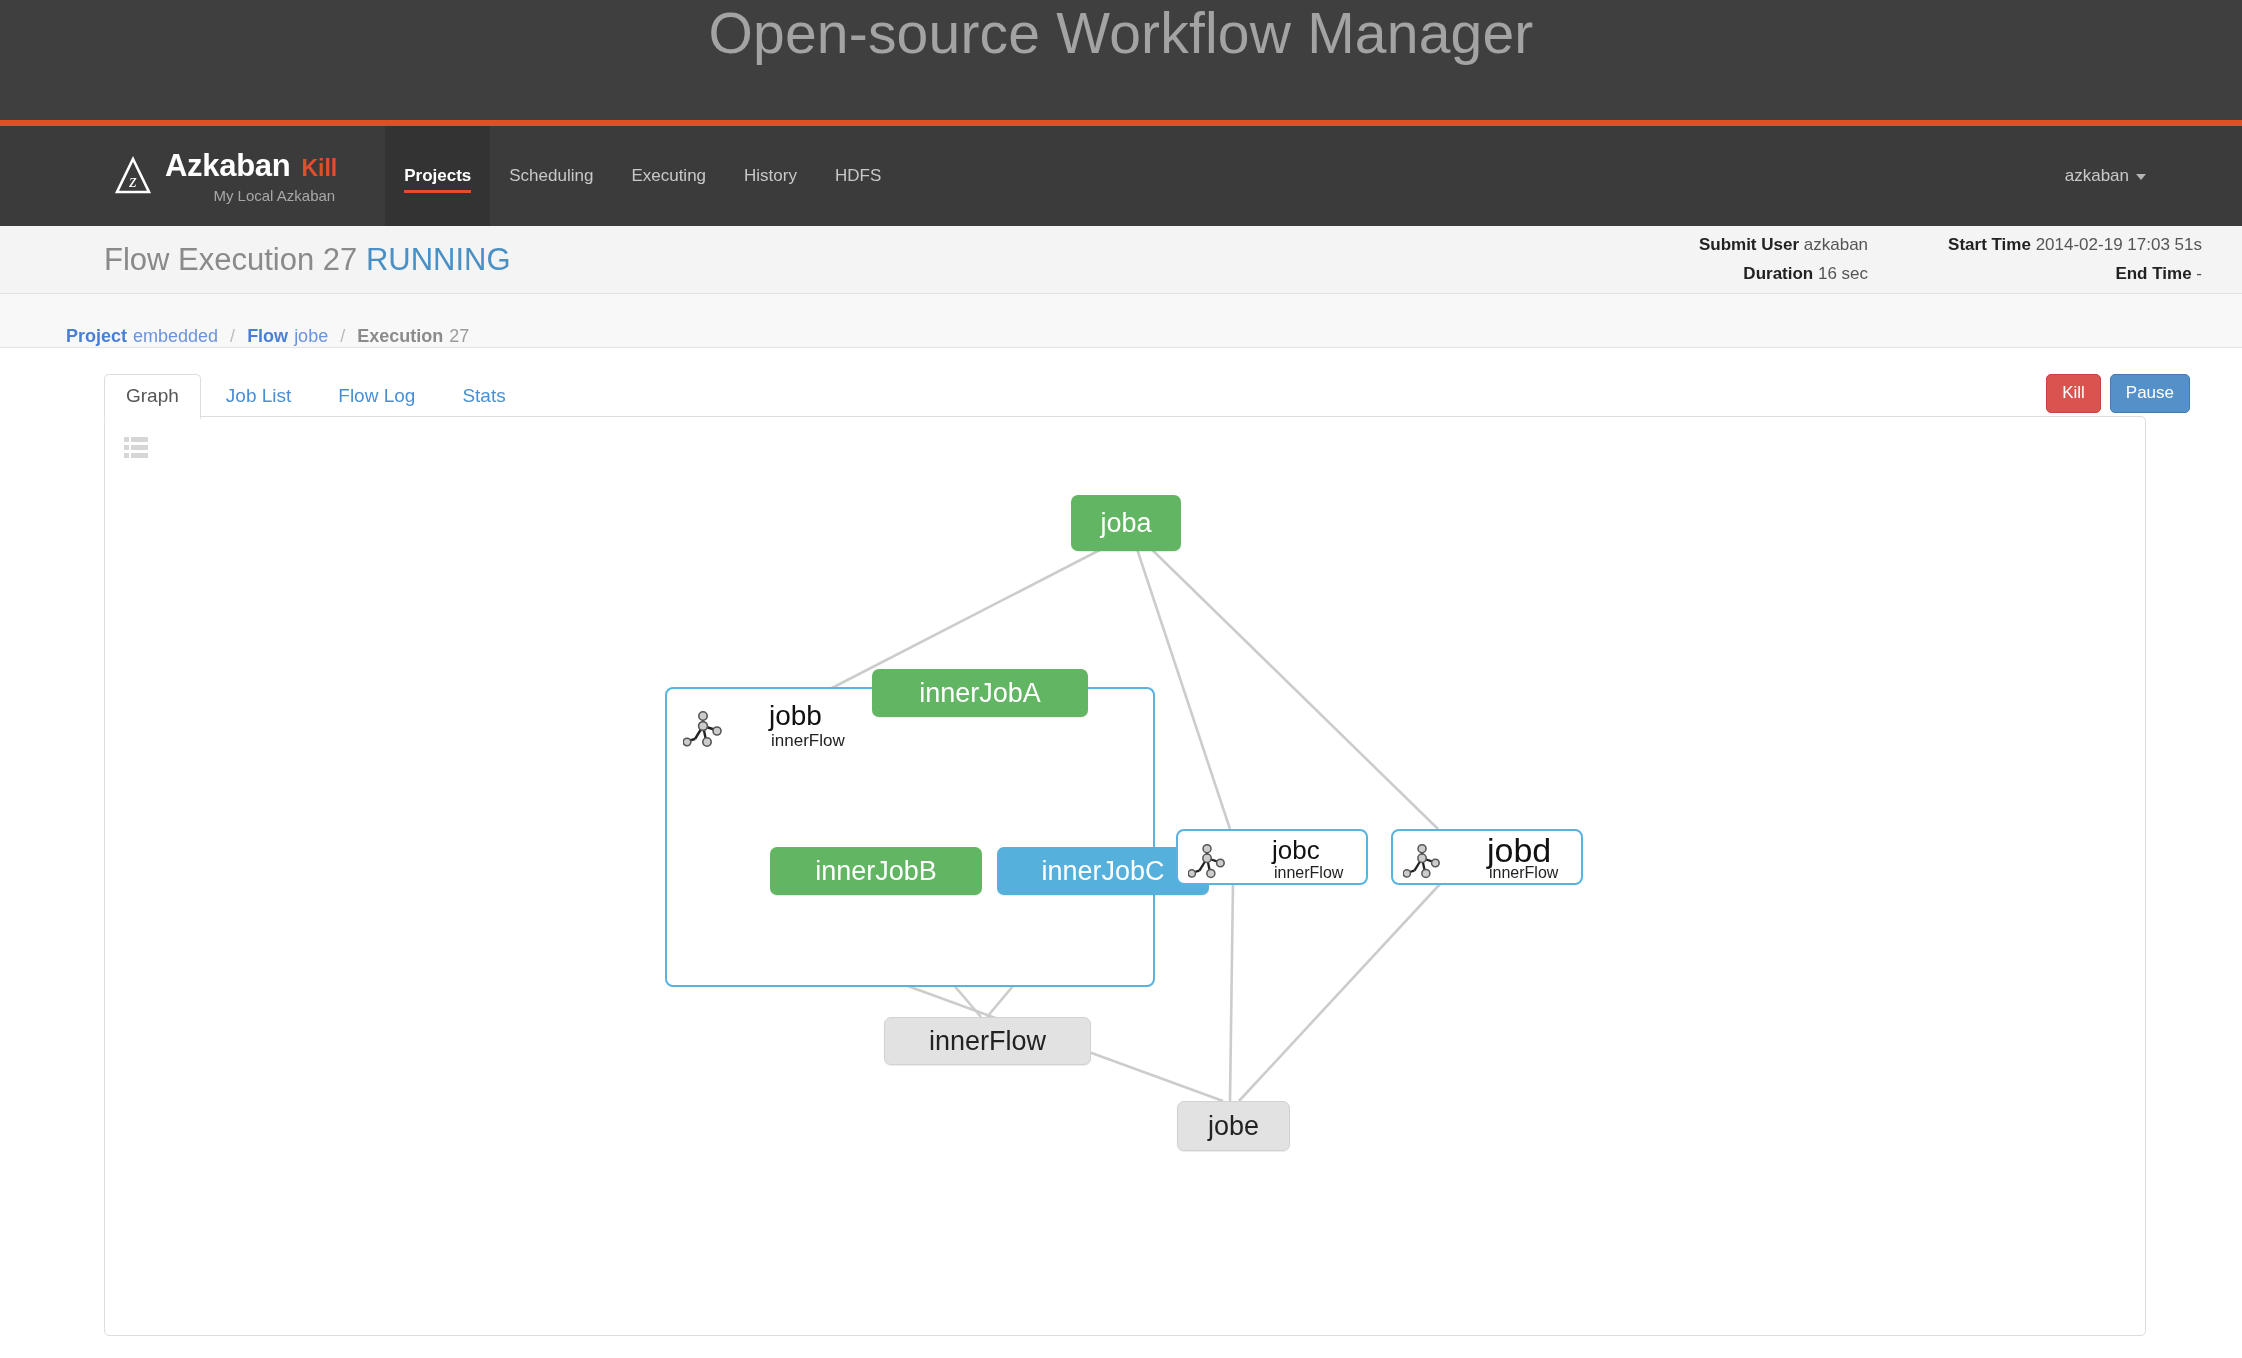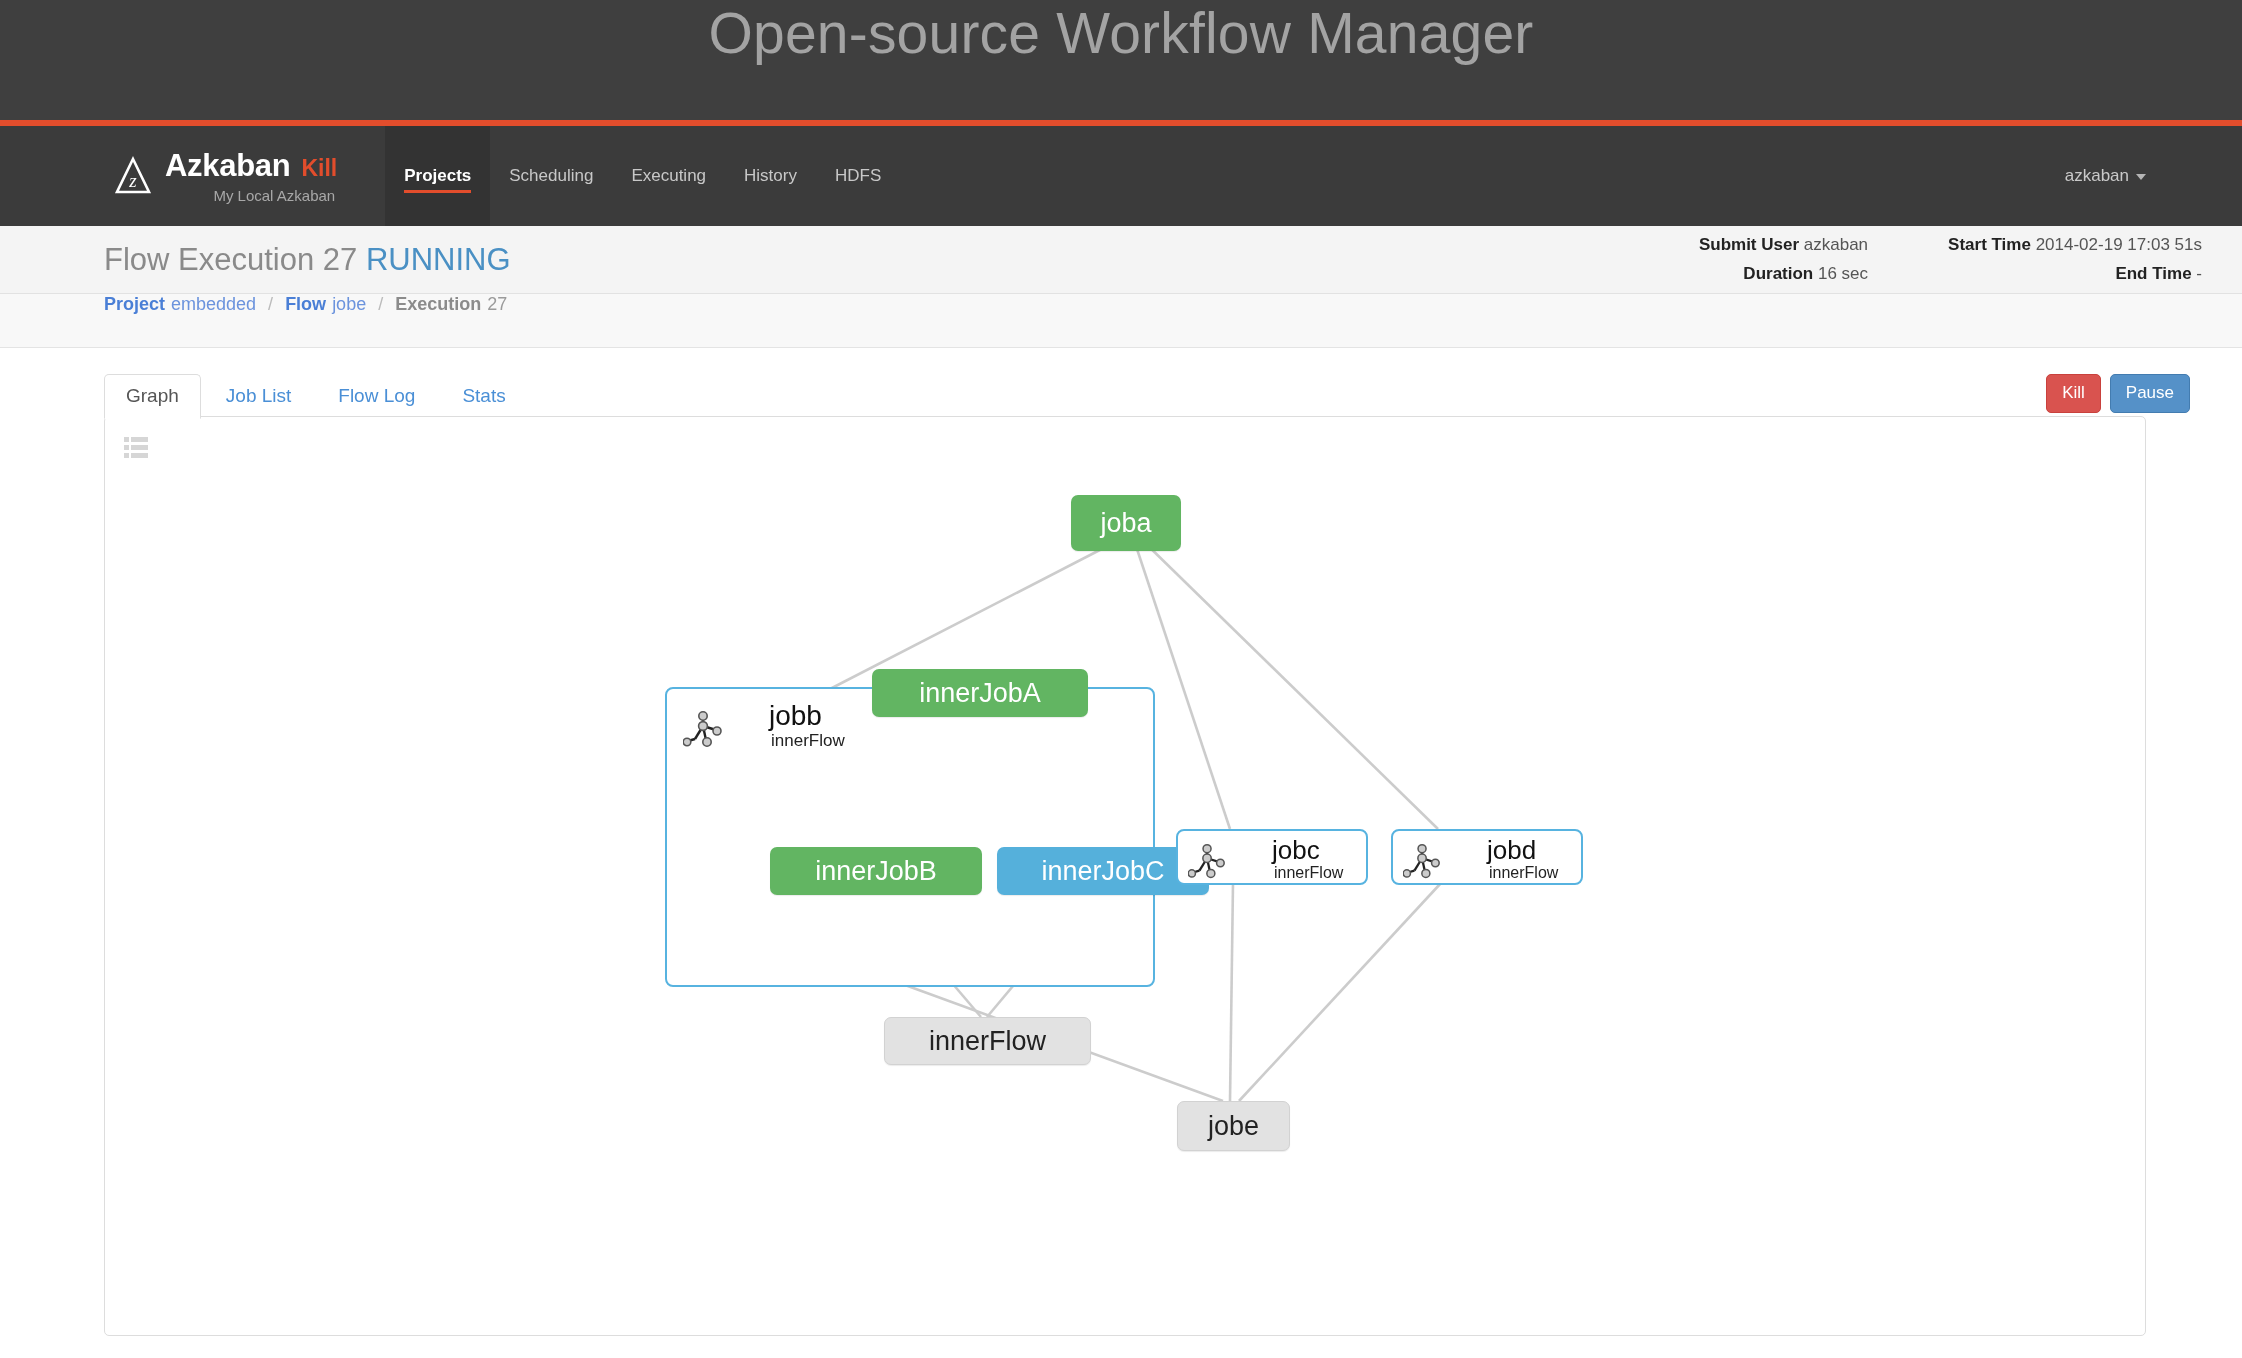--- a/index.html
+++ b/index.html
@@ -124,22 +124,22 @@
   .meta-col { display: flex; flex-direction: column; gap: 9px; }
   .meta-row { white-space: nowrap; }
   .meta-row b { color: #222; font-weight: bold; }
   .meta-row span { color: #555; }
 
   
   .breadcrumb-bar {
     background: #f8f8f8;
     border-bottom: 1px solid #e4e4e4;
     height: 54px;
-    display: flex; align-items: flex-start;
-    padding-left: 104px;
+    display: flex; align-items: flex-end;
+    padding-left: 66px;
     font-size: 18px;
   }
   .crumb-strong { color: #4a7fd6; font-weight: bold; }
   .crumb-val { color: #6b93dd; margin-left: 6px; }
   .crumb-sep { color: #bbb; margin: 0 12px; }
   .crumb-last-strong { color: #8b8b8b; font-weight: bold; }
   .crumb-last-val { color: #9b9b9b; margin-left: 6px; }
 
   
   .tabs-wrap {
@@ -475,21 +475,21 @@
         </g>
         <g fill="#cccccc" stroke="#555" stroke-width="1.6">
           <circle cx="20" cy="5" r="4.2"></circle>
           <circle cx="20" cy="15" r="4.4"></circle>
           <circle cx="34" cy="20" r="4"></circle>
           <circle cx="24" cy="31" r="4.2"></circle>
           <circle cx="4" cy="31" r="3.8"></circle>
         </g>
       </svg>
       <div class="flowbox-titles">
-        <div class="flowbox-name" style="font-size:26px; line-height:26px;">jobd</div>
+        <div class="flowbox-name" style="font-size:34px; line-height:26px;">jobd</div>
         <div class="flowbox-sub" style="font-size:16px;">innerFlow</div>
       </div>
     </div>
   </div>
 
   <div class="node grey" style="left:1072px; top:684px; width:113px; height:50px;">
     <span>jobe</span>
   </div>
 
 </div>

